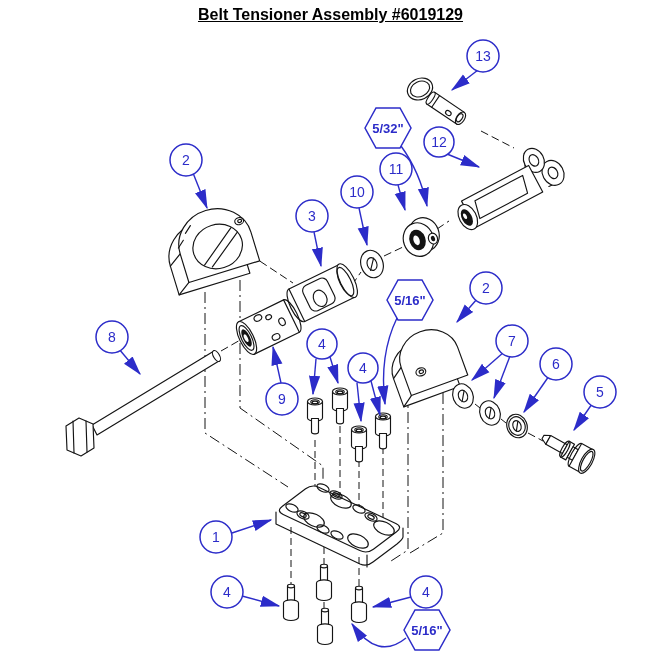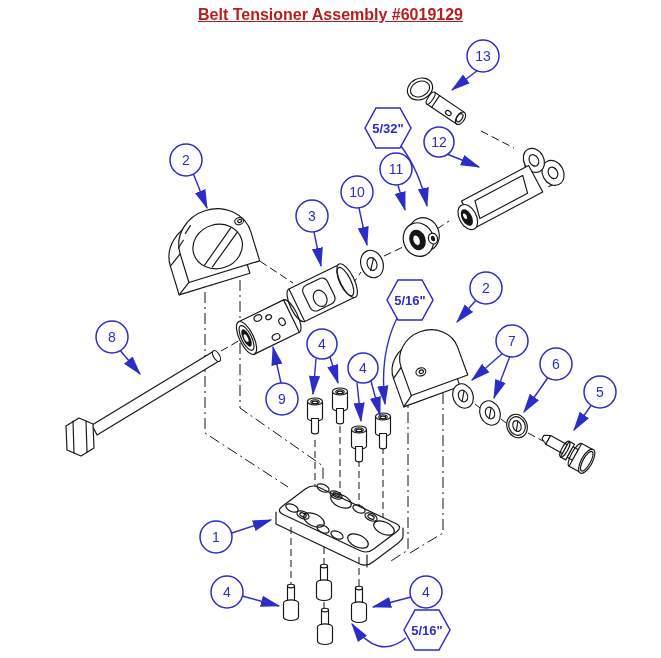--- a/index.html
+++ b/index.html
@@ -1,19 +1,19 @@
 <!DOCTYPE html>
 <html><head>
 <meta charset="utf-8">
 <style>
   html,body{margin:0;padding:0;background:#ffffff;}
   .stage{position:relative;width:661px;height:658px;background:#fff;overflow:hidden;
          font-family:"Liberation Sans", sans-serif;}
   .title{position:absolute;top:6px;left:0;width:100%;text-align:center;
-         font-size:16px;font-weight:bold;color:#b91c1c;}
+         font-size:16px;font-weight:bold;color:#000000;}
   .title span{text-decoration:underline;}
   svg{position:absolute;top:0;left:0;}
   .pl{stroke:#141414;stroke-width:1.15;fill:none;stroke-linecap:round;stroke-linejoin:round;}
   .pw{stroke:#141414;stroke-width:1.15;fill:#ffffff;stroke-linejoin:round;}
   .pd{fill:#141414;stroke:none;}
   .dash{stroke:#141414;stroke-width:1;fill:none;stroke-dasharray:7 4;}
   .dashdot{stroke:#141414;stroke-width:1;fill:none;stroke-dasharray:11 4 2 4;}
   .axis{stroke:#141414;stroke-width:1;fill:none;stroke-dasharray:8 4;}
   .blue-line{stroke:#2c2cc9;stroke-width:1.4;fill:none;}
   .callout-circle{stroke:#2c2cc9;stroke-width:1.5;fill:#ffffff;}

